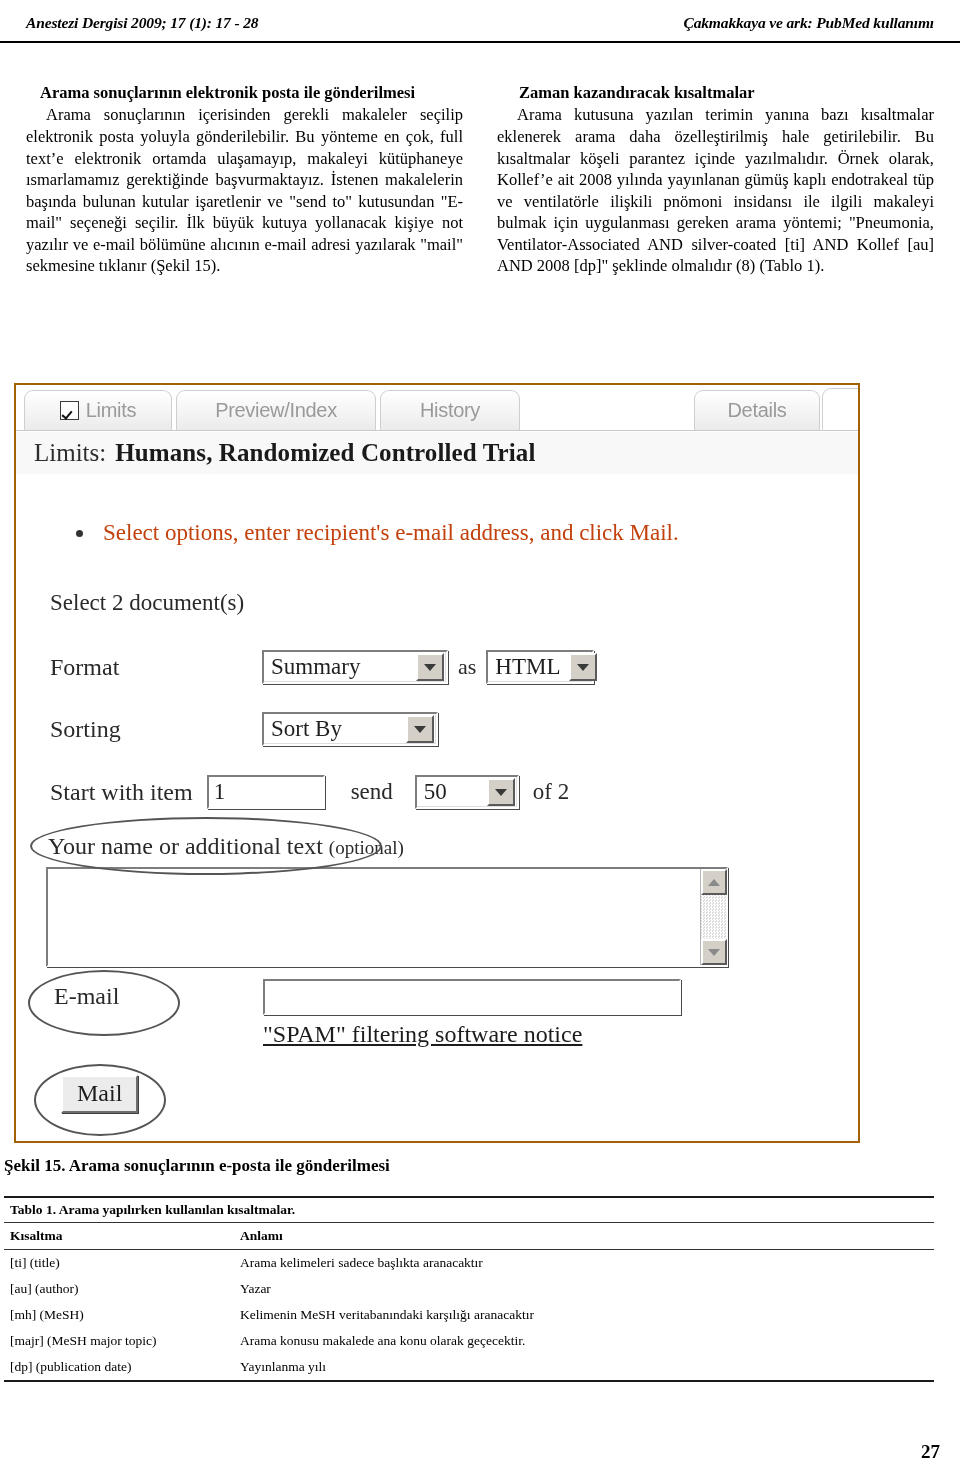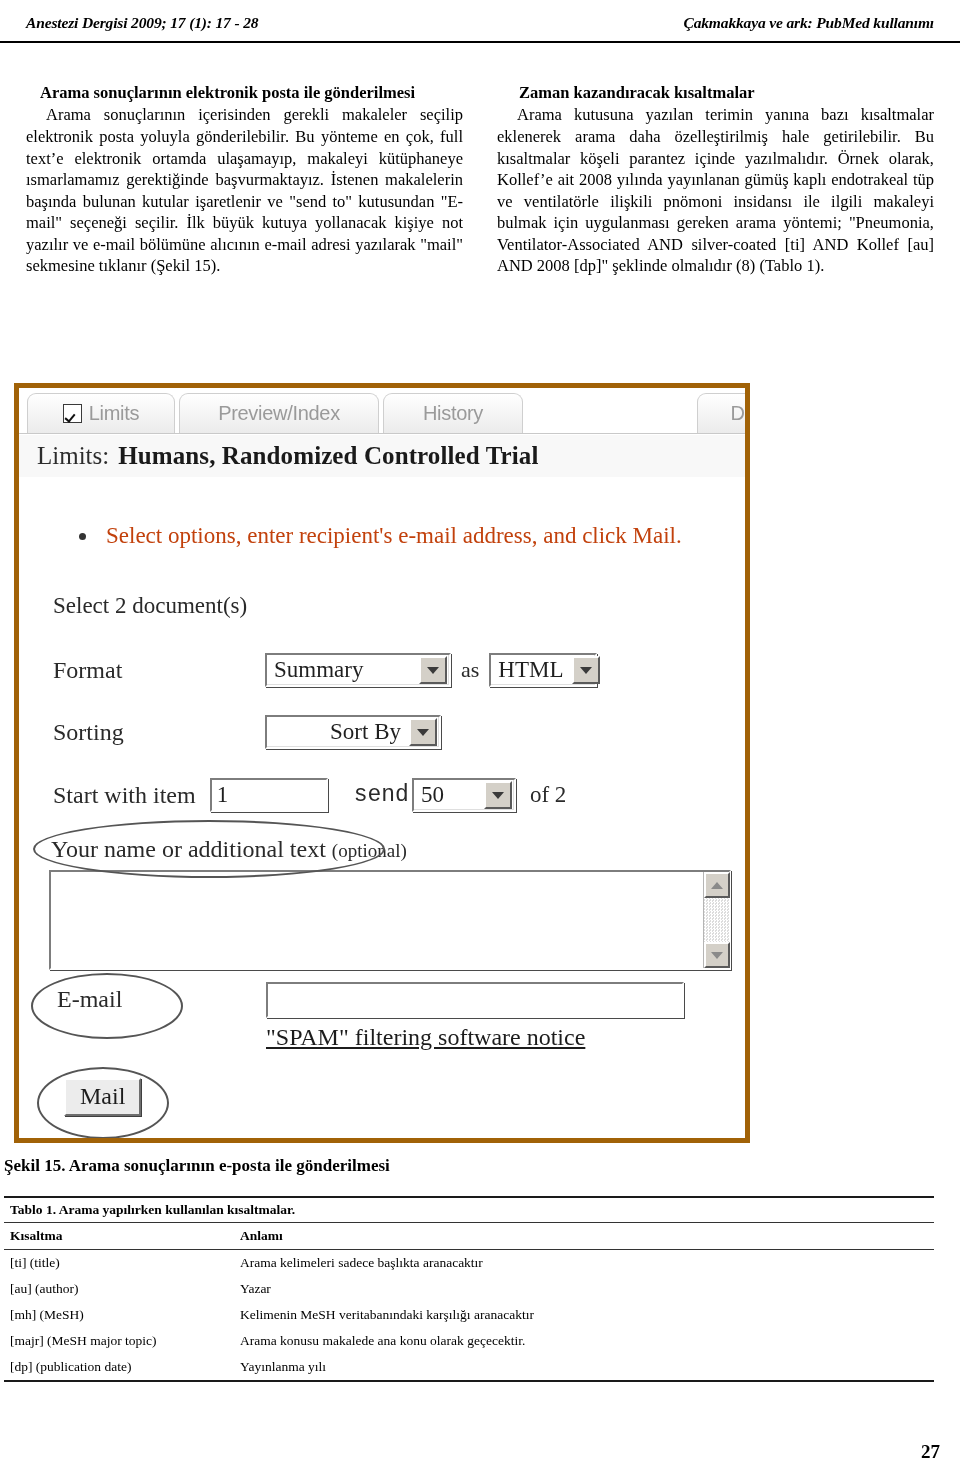--- a/index.html
+++ b/index.html
@@ -46,23 +46,23 @@
     text-align:justify;
     text-indent:20px;
     hyphens:manual;
   }
   .col.right h2 { text-indent:22px; }
 
   
   #figure-shot {
     position:absolute;
     left:14px; top:383px;
-    width:736px; height:760px;
-    background:#fff;
-    border:5px solid #a16207;
+    width:846px; height:760px;
+    background:#fff;
+    border:2px solid #a16207;
     box-sizing:border-box;
     overflow:hidden;
     font-family:"Liberation Serif", serif;
   }
 
   
   .tabstrip {
     position:absolute; left:0; top:0; width:100%; height:46px;
     border-bottom:1px solid #c9c9c9;
     box-sizing:border-box;
@@ -171,25 +171,25 @@
     margin-right:2px;
   }
   .wsel .arrowbtn::after {
     content:""; width:0; height:0;
     border-left:6px solid transparent;
     border-right:6px solid transparent;
     border-top:7px solid #3a3a3a;
   }
   .sel-summary { width:186px; }
   .sel-html    { width:108px; }
-  .sel-sortby  { width:176px;text-align:right; }
+  .sel-sortby  { width:176px; }
   .sel-fifty   { width:104px; }
 
   .as-word { margin:0 10px; font-size:22px; }
-  .send-word { margin:0 3px 0 26px; font-size:23px;font-family:Liberation Mono, monospace; }
+  .send-word { margin:0 22px 0 26px; font-size:23px; }
   .of-word { margin-left:14px; font-size:23px; }
 
   .wtext {
     background:#fff;
     border:2px solid; border-color:#7d7d7d #ffffff #ffffff #7d7d7d;
     box-shadow:1px 1px 0 #4a4a4a;
     height:34px; width:118px;
     box-sizing:border-box;
     font-size:23px; color:#1f1f1f;
     font-family:"Liberation Serif", serif;

